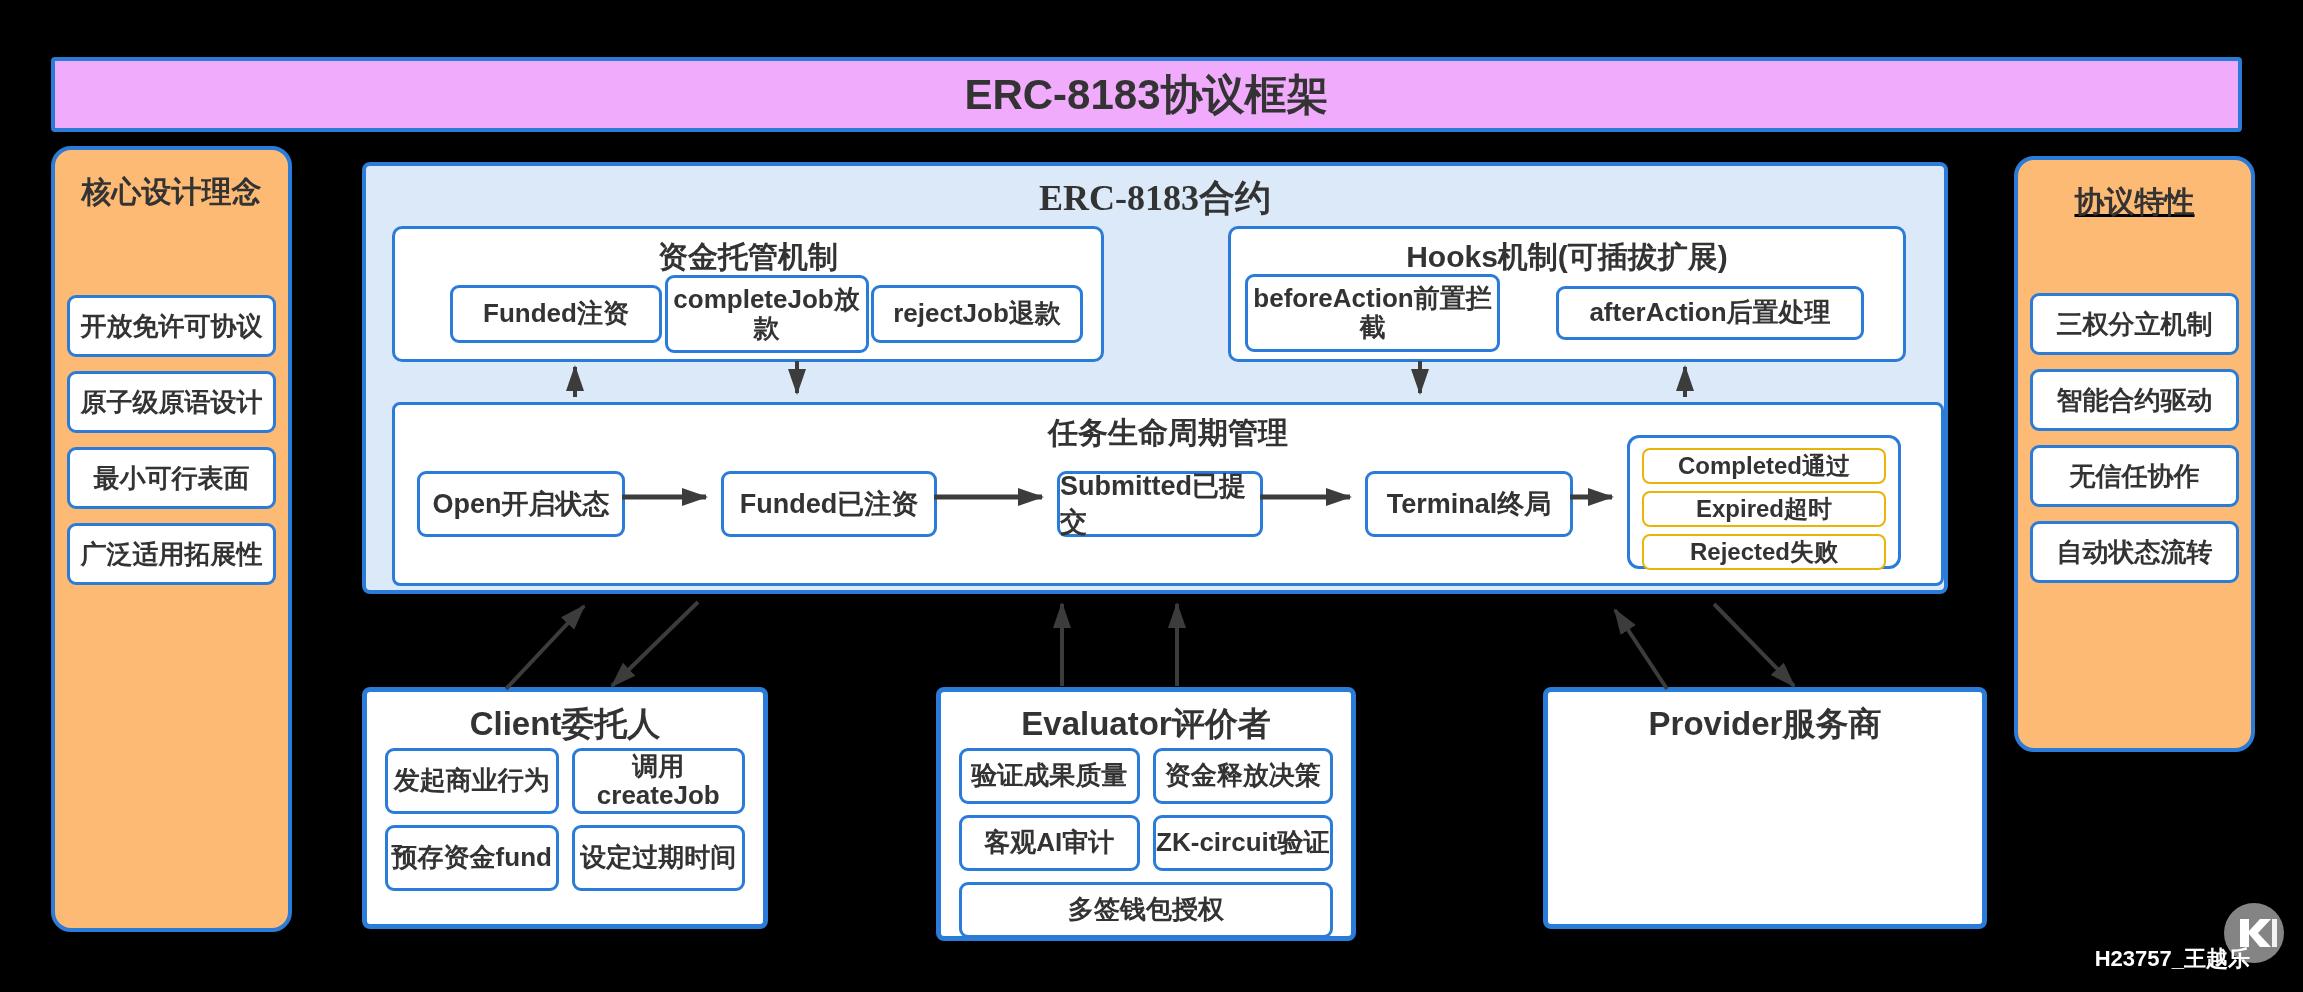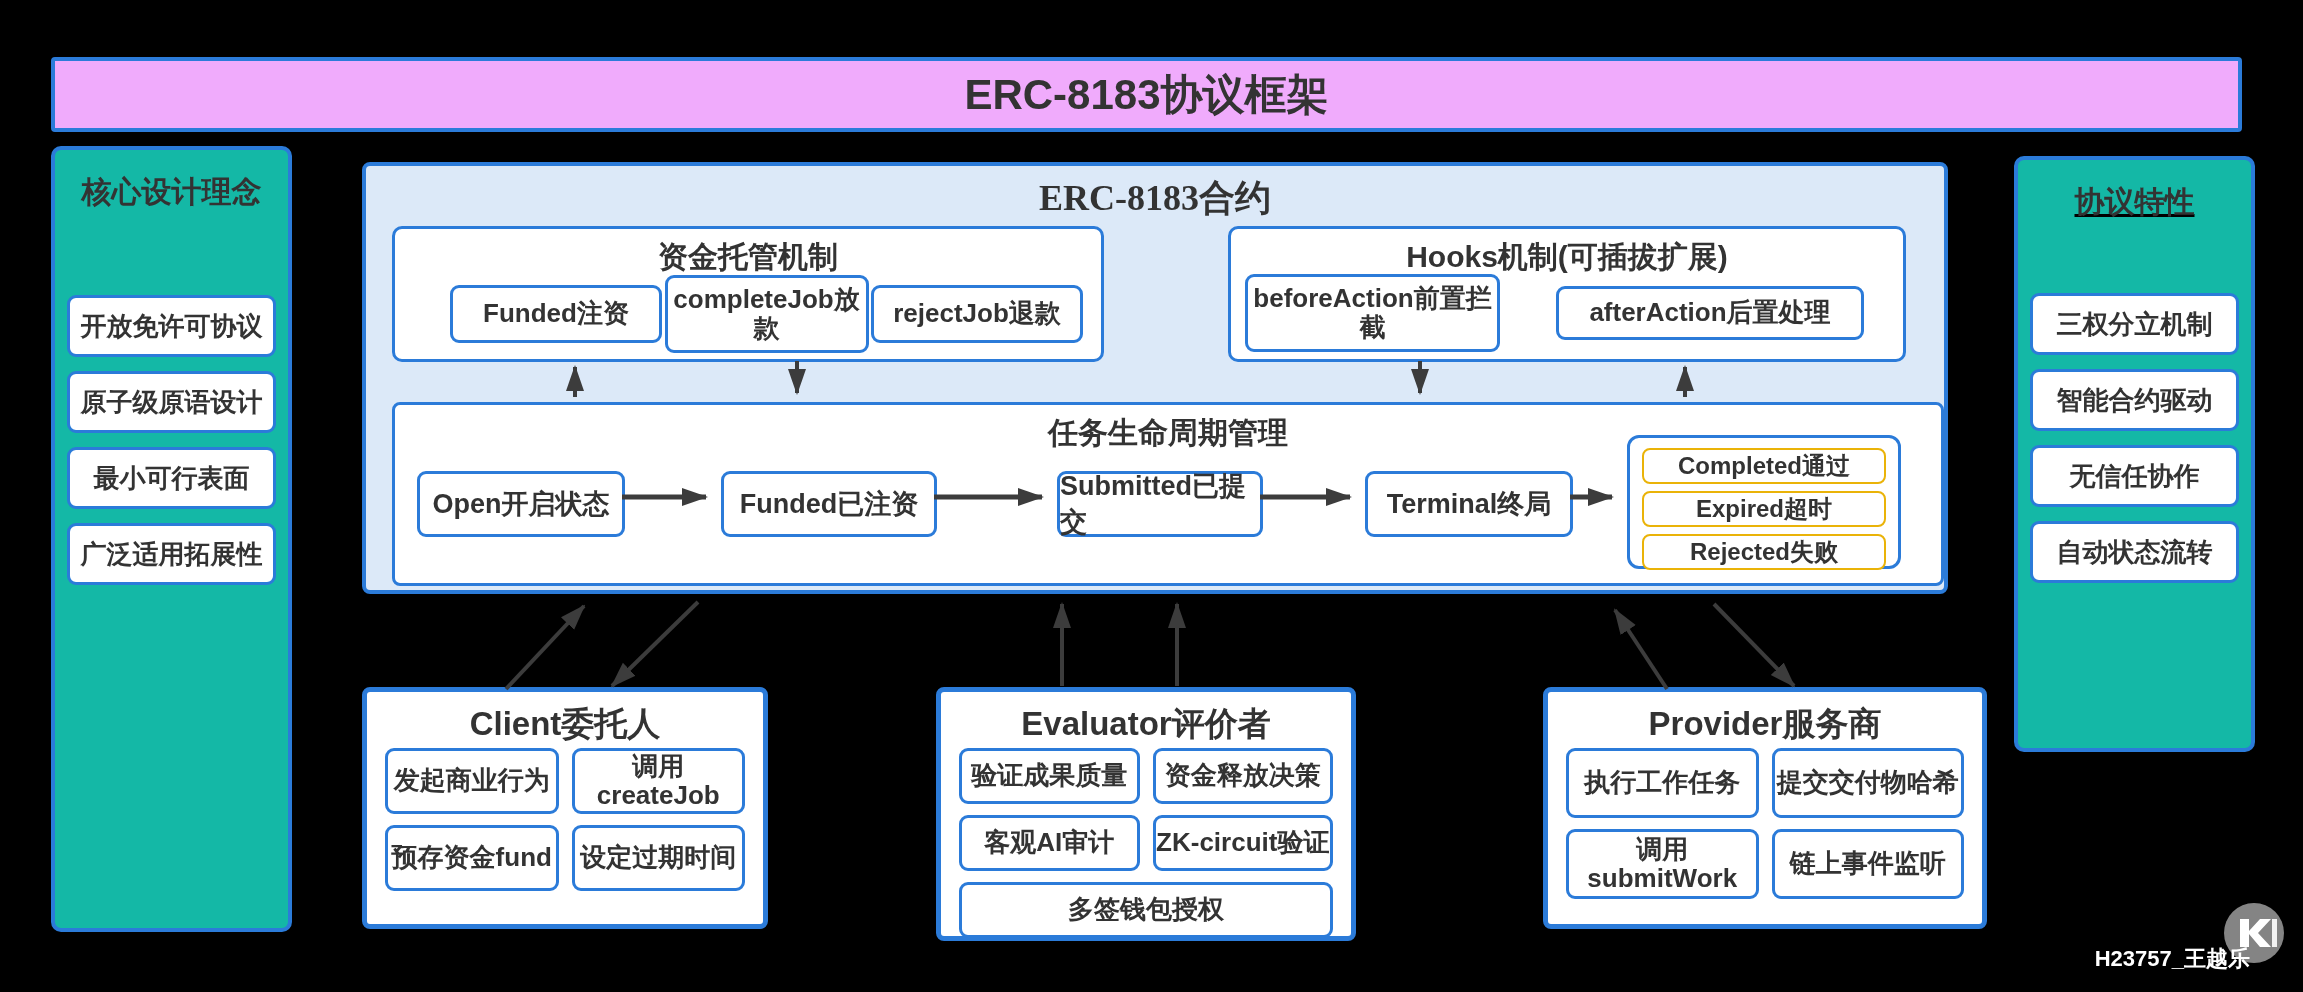--- a/index.html
+++ b/index.html
@@ -1,20 +1,20 @@
 <!DOCTYPE html>
 <html><head>
 <meta charset="utf-8">
 <style>
   * { box-sizing: border-box; margin: 0; padding: 0; }
   html,body { width: 2303px; height: 992px; background: #000; overflow: hidden;
               font-family: "Liberation Sans", "DejaVu Sans", sans-serif; }
   #stage { position: relative; width: 2303px; height: 992px; background: #000; }
 
-  .panel    { position: absolute; background: #14b8a6; border: 4px solid #2b7bd9; border-radius: 10px; }
+  .panel    { position: absolute; background: #fdba74; border: 4px solid #2b7bd9; border-radius: 20px; }
   .whitebox { position: absolute; background: #ffffff; border: 3px solid #2b7bd9; border-radius: 10px; }
   .btn      { background: #fff; border: 3px solid #2b7bd9; border-radius: 9px; color: #333;
               font-weight: bold; display: flex; align-items: center; justify-content: center;
               text-align: center; line-height: 1.12; }
   .hd       { font-weight: bold; color: #333; text-align: center; }
 
   
   #titlebar { position: absolute; left: 51px; top: 57px; width: 2191px; height: 75px;
               background: #f0abfc; border: 4px solid #2b7bd9; border-radius: 4px;
               display: flex; align-items: center; justify-content: center; }
@@ -165,26 +165,20 @@
       <div class="btn">验证成果质量</div>
       <div class="btn">资金释放决策</div>
       <div class="btn">客观AI审计</div>
       <div class="btn">ZK-circuit验证</div>
       <div class="btn full">多签钱包授权</div>
     </div>
   </div>
 
   <div id="actor-provider" class="actor">
     <div class="hd actor-head">Provider服务商</div>
-    <div class="actor-grid">
-      <div class="btn">执行工作任务</div>
-      <div class="btn">提交交付物哈希</div>
-      <div class="btn">调用submitWork</div>
-      <div class="btn">链上事件监听</div>
-    </div>
   </div>
 
   <svg id="arrows" viewBox="0 0 2303 992">
     <defs>
       <marker id="ah" markerUnits="userSpaceOnUse" markerWidth="26" markerHeight="20" viewBox="0 0 26 20" refX="24" refY="10" orient="auto">
         <path d="M0,1 L26,10 L0,19 Z" fill="#3c3c3c"></path>
       </marker>
     </defs>
 
     <line class="flow" x1="622" y1="497" x2="706" y2="497" marker-end="url(#ah)"></line>

